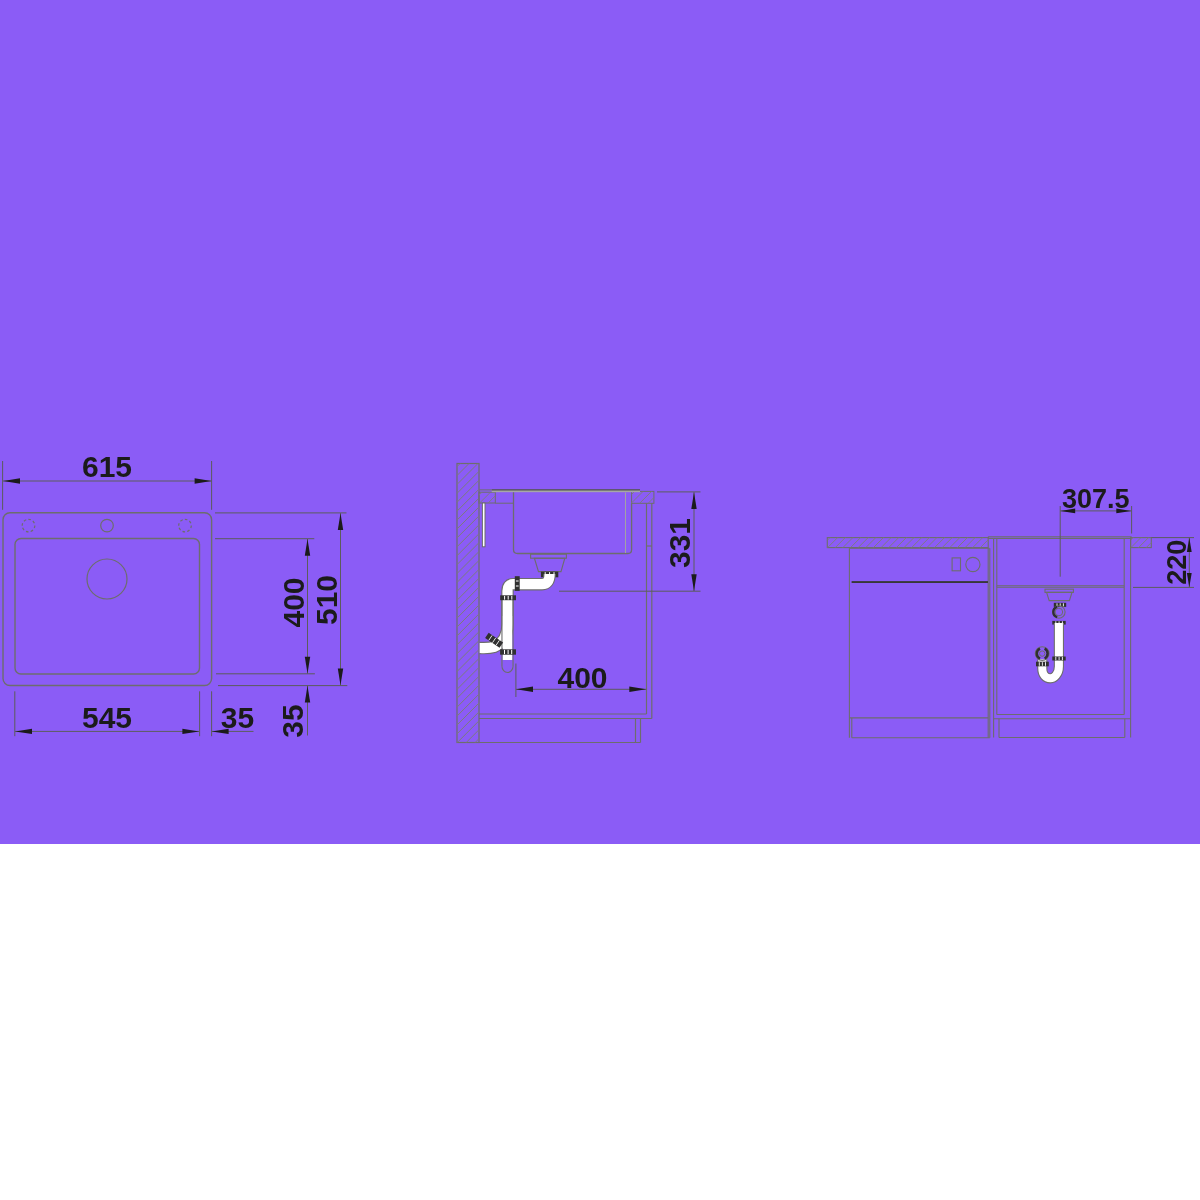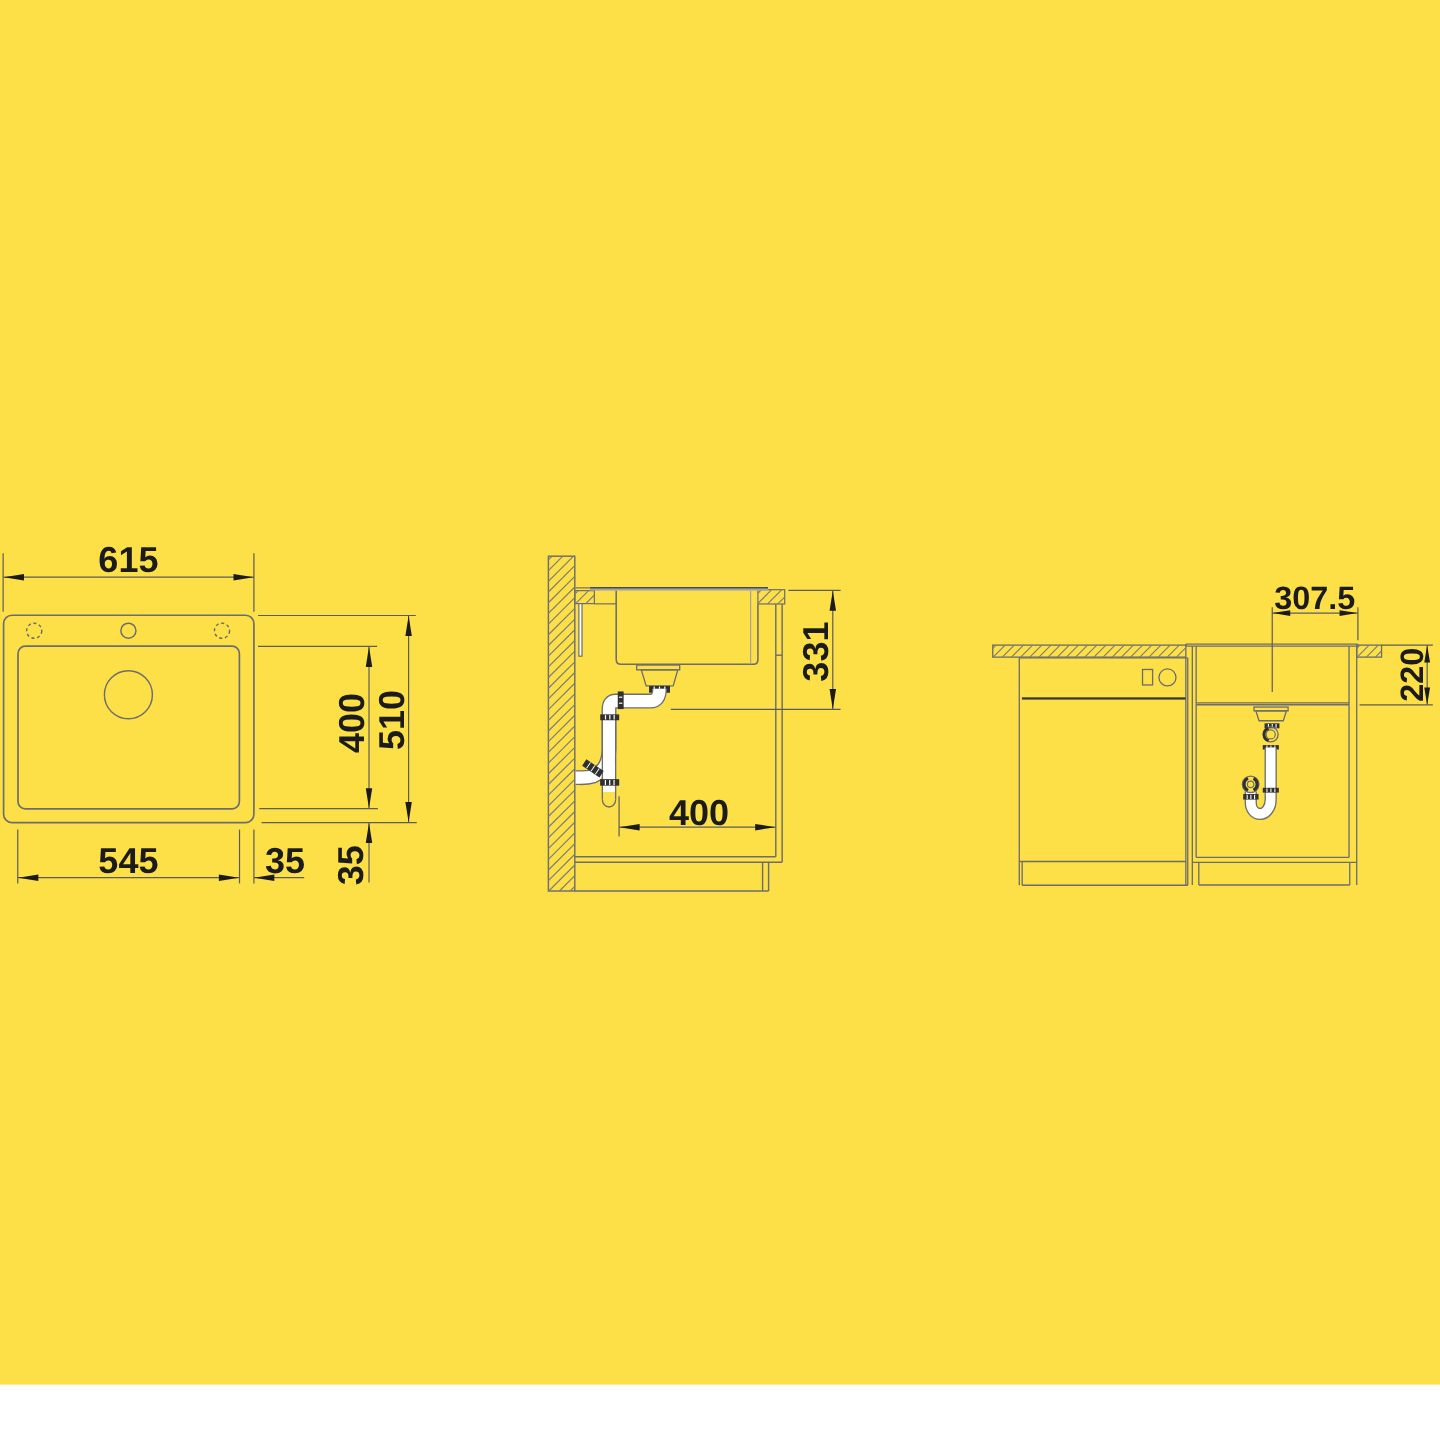--- a/index.html
+++ b/index.html
@@ -1,16 +1,16 @@
 <!DOCTYPE html>
 <html><head>
 <meta charset="utf-8">
 <style>
   html,body{margin:0;padding:0;background:#fff;}
-  .page{width:1200px;height:1154px;position:relative;background:#fde047;overflow:hidden;}
+  .page{width:1200px;height:844px;position:relative;background:#8b5cf6;overflow:hidden;}
   text{font-family:"Liberation Sans",sans-serif;font-weight:bold;fill:#1b1b1b;}
 </style>
 </head>
 <body>
 <div class="page">
 <svg width="1200" height="1200" viewBox="0 0 1200 1200">
 
 <g id="leftview" fill="none" stroke-linecap="butt">
 
   <rect x="3" y="512.7" width="208.6" height="172.8" rx="7" stroke="#6d6d6d" stroke-width="1.4"></rect>

